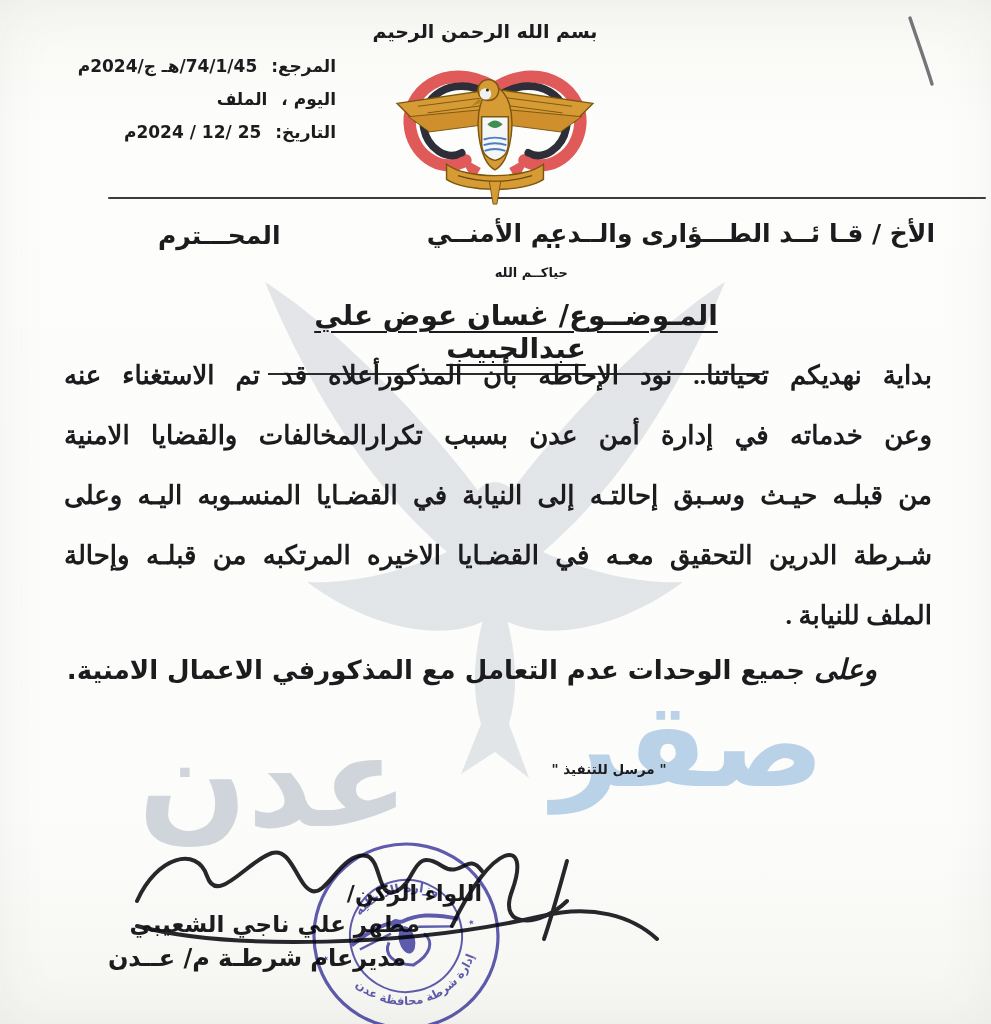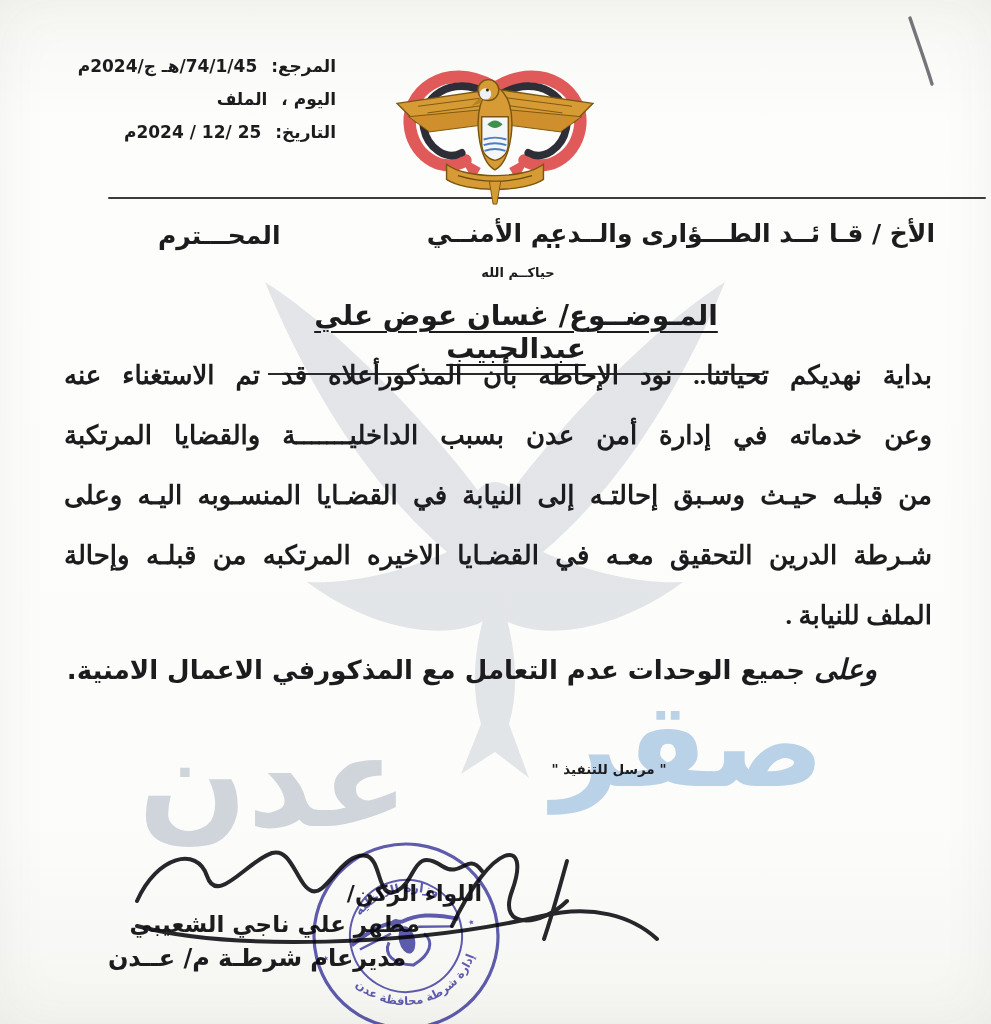--- a/index.html
+++ b/index.html
@@ -22,21 +22,21 @@
   .hdr-left .lbl{margin-left:8px;}
   
   .bismillah{left:368px; top:20px; width:234px; text-align:center; font-size:19px; font-weight:bold; z-index:10;}
   .emblem{left:384px; top:54px; z-index:12;}
   .rule{left:108px; top:197px; width:878px; height:2.4px; background:#3c3c3e; z-index:5; border-radius:2px;}
   .pen-mark{left:896px; top:12px; z-index:11;}
   
   .addr-main{right:56px; top:219px; font-size:25px; font-weight:bold; z-index:10; white-space:nowrap;}
   .addr-dots{left:545px; top:228px; font-size:22px; font-weight:bold; z-index:10;}
   .addr-hon{left:158px; top:221px; font-size:25px; font-weight:bold; z-index:10;}
-  .greeting{left:468px; top:265px; width:100px; text-align:center; font-size:13px; font-weight:bold; z-index:10;}
+  .greeting{left:468px; top:265px; width:100px; font-size:13px; font-weight:bold; z-index:10;}
   
   .subject{
     left:268px; top:299px; width:496px; text-align:center; z-index:10;
     font-size:28px; font-weight:bold;
     text-decoration:underline; text-decoration-thickness:2px; text-underline-offset:6px;
     border-bottom:2.5px solid #2b2b2d; padding-bottom:8px;
   }
   
   .bline{
     left:64px; width:868px; z-index:10;
@@ -90,20 +90,21 @@
     <div class="row">
       <span class="lbl">اليوم ،</span>
       <span>الملف</span>
     </div>
     <div class="row">
       <span class="lbl">التاريخ:</span>
       <span>25 /12 / 2024م</span>
     </div>
   </div>
 
+  <div class="abs bismillah">بسم الله الرحمن الرحيم</div>
 
   <svg class="abs emblem" width="222" height="152" viewBox="0 0 222 160">
 
     <path d="M108,34 C60,6 14,40 22,80 C28,110 58,126 80,112" fill="none" stroke="#e05a5a" stroke-width="13" stroke-linecap="round"></path>
     <path d="M104,42 C66,20 30,46 36,78 C40,99 60,113 76,104" fill="none" stroke="#2e2e38" stroke-width="8" stroke-linecap="round"></path>
     <path d="M114,34 C162,6 208,40 200,80 C194,110 164,126 142,112" fill="none" stroke="#e05a5a" stroke-width="13" stroke-linecap="round"></path>
     <path d="M118,42 C156,20 192,46 186,78 C182,99 162,113 146,104" fill="none" stroke="#2e2e38" stroke-width="8" stroke-linecap="round"></path>
     <path d="M74,108 L88,134 L96,120 Z" fill="#e05a5a"></path>
     <path d="M148,108 L134,134 L126,120 Z" fill="#e05a5a"></path>
 
@@ -142,21 +143,21 @@
   <div class="abs rule"></div>
 
   <div class="abs addr-main">الأخ / قـا ئــد الطـــؤارى والــدعم الأمنــي</div>
   <div class="abs addr-dots">..</div>
   <div class="abs addr-hon">المحـــترم</div>
   <div class="abs greeting">حياكــم الله</div>
 
   <div class="abs subject">المـوضــوع/ غسان عوض علي عبدالحبيب</div>
 
   <div class="abs bline b1">بداية نهديكم تحياتنا.. نود الإحاطه بأن المذكورأعلاه قد تم الاستغناء عنه</div>
-  <div class="abs bline b2">وعن خدماته في إدارة أمن عدن بسبب الداخليـــــــة والقضايا المرتكبة</div>
+  <div class="abs bline b2">وعن خدماته في إدارة أمن عدن بسبب تكرارالمخالفات والقضايا الامنية</div>
   <div class="abs bline b3">من قبلـه حيـث وسـبق إحالتـه إلى النيابة في القضـايا المنسـوبه اليـه وعلى</div>
   <div class="abs bline b5">الملف للنيابة .</div>
   <div class="abs bline b4">شـرطة الدرين التحقيق معـه في القضـايا الاخيره المرتكبه من قبلـه وإحالة</div>
   <div class="abs closing">
     <span class="lead">وعلى</span><span> جميع الوحدات عدم التعامل مع المذكورفي الاعمال الامنية.</span>
   </div>
 
   <div class="abs dispatch">" مرسل للتنفيذ "</div>
 
   <svg class="abs sig-scribble" width="560" height="130" viewBox="0 0 560 130">

